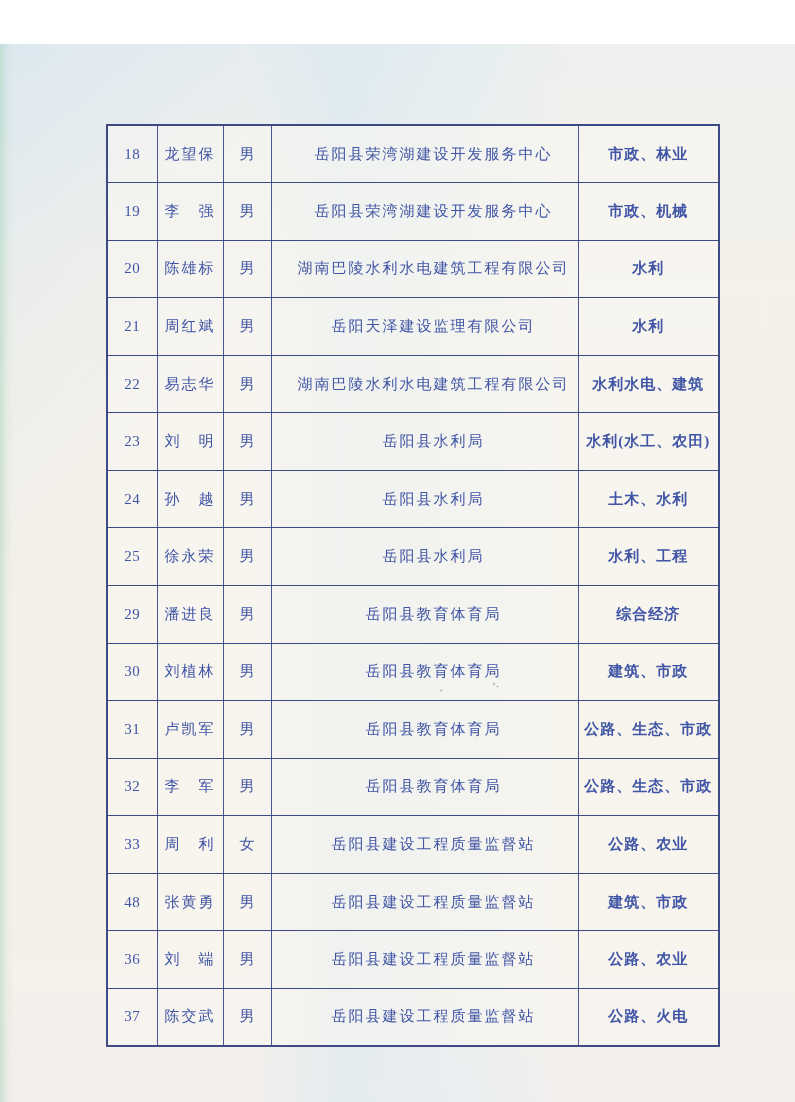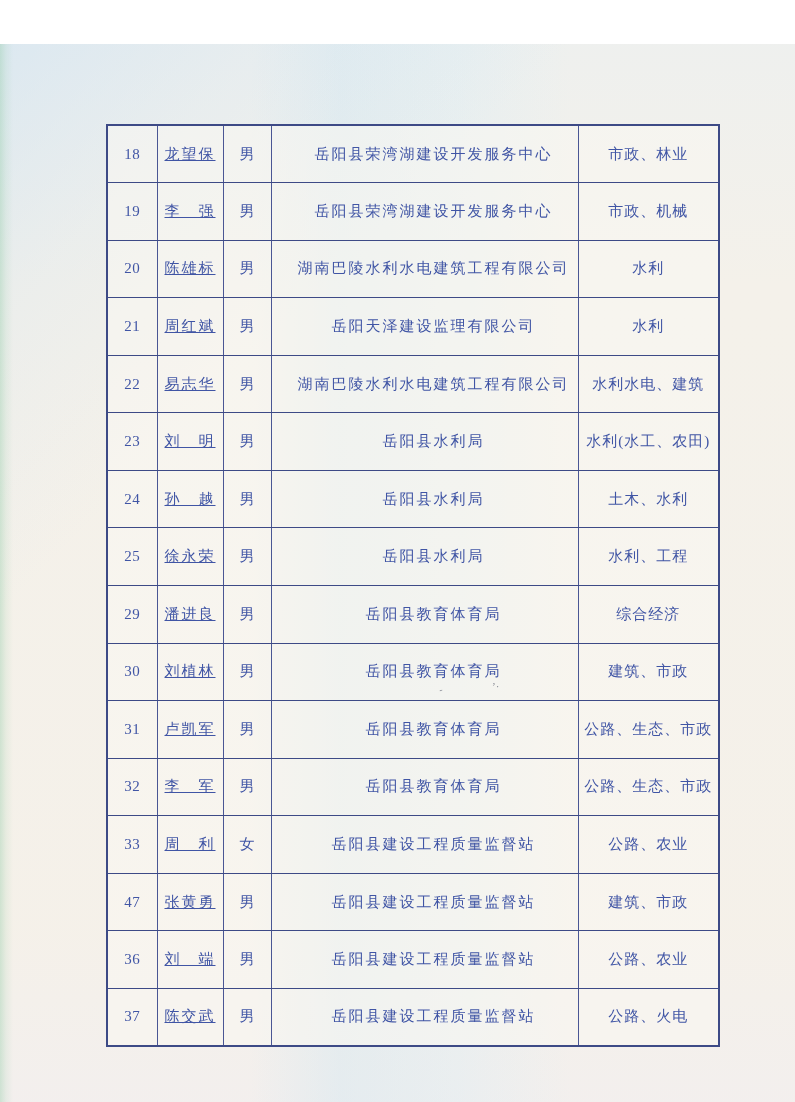--- a/index.html
+++ b/index.html
@@ -46,24 +46,24 @@
     white-space: nowrap;
     overflow: hidden;
     height: 46px;
   }
   td.cell-no {
     font-family: "Liberation Serif", "DejaVu Serif", serif;
     font-size: 17px;
     color: #2f3f80;
     letter-spacing: 0.5px;
   }
-  td.cell-name   { letter-spacing: 2px; text-decoration: underline; }
+  td.cell-name   { letter-spacing: 2px; }
   td.cell-gender { letter-spacing: 0; }
   td.cell-org    { letter-spacing: 2px; padding-left: 18px; }
-  td.cell-spec   { letter-spacing: 1px; }
+  td.cell-spec   { letter-spacing: 1px; font-weight: bold; }
   .artifact {
     position: absolute;
     color: #5c6070;
     font-size: 10px;
     opacity: 0.75;
     pointer-events: none;
   }
   .artifact-a { left: 439px; top: 640px; transform: rotate(-20deg); }
   .artifact-b { left: 492px; top: 636px; font-size: 11px; }
 </style>
@@ -166,21 +166,21 @@
     <td class="cell-spec">公路、生态、市政</td>
   </tr>
         <tr>
     <td class="cell-no">33</td>
     <td class="cell-name">周　利</td>
     <td class="cell-gender">女</td>
     <td class="cell-org">岳阳县建设工程质量监督站</td>
     <td class="cell-spec">公路、农业</td>
   </tr>
         <tr>
-    <td class="cell-no">47</td>
+    <td class="cell-no">48</td>
     <td class="cell-name">张黄勇</td>
     <td class="cell-gender">男</td>
     <td class="cell-org">岳阳县建设工程质量监督站</td>
     <td class="cell-spec">建筑、市政</td>
   </tr>
         <tr>
     <td class="cell-no">36</td>
     <td class="cell-name">刘　端</td>
     <td class="cell-gender">男</td>
     <td class="cell-org">岳阳县建设工程质量监督站</td>

